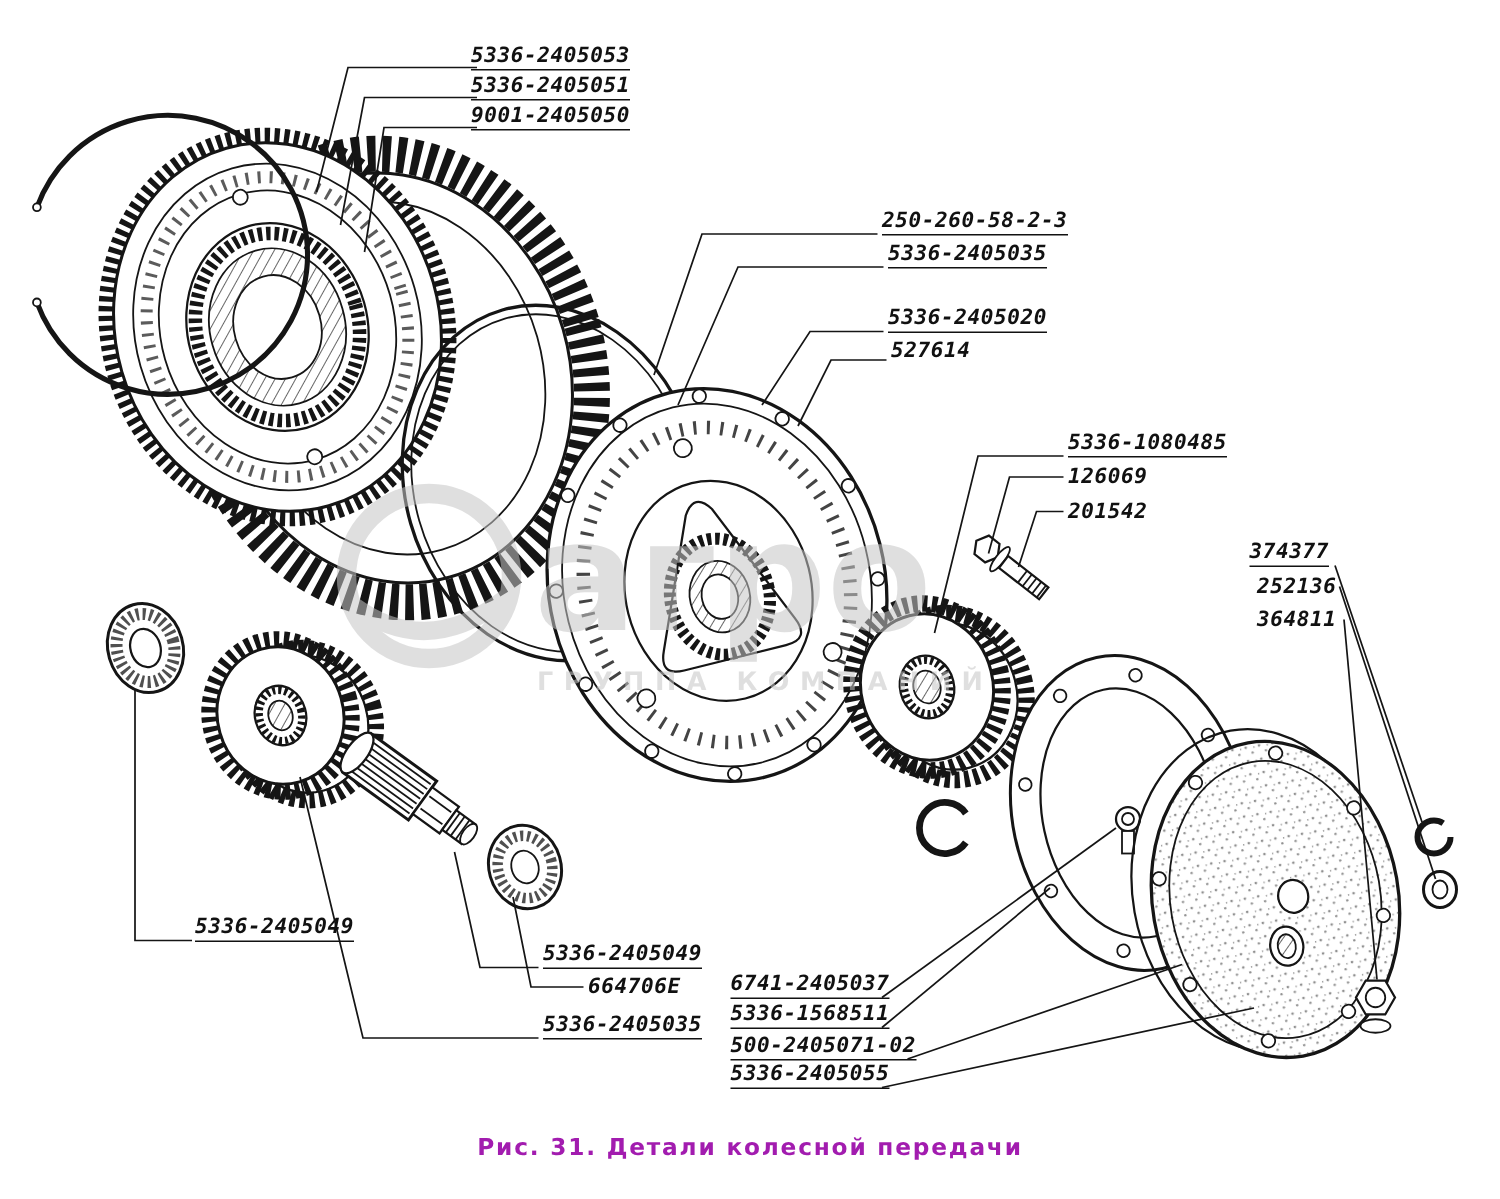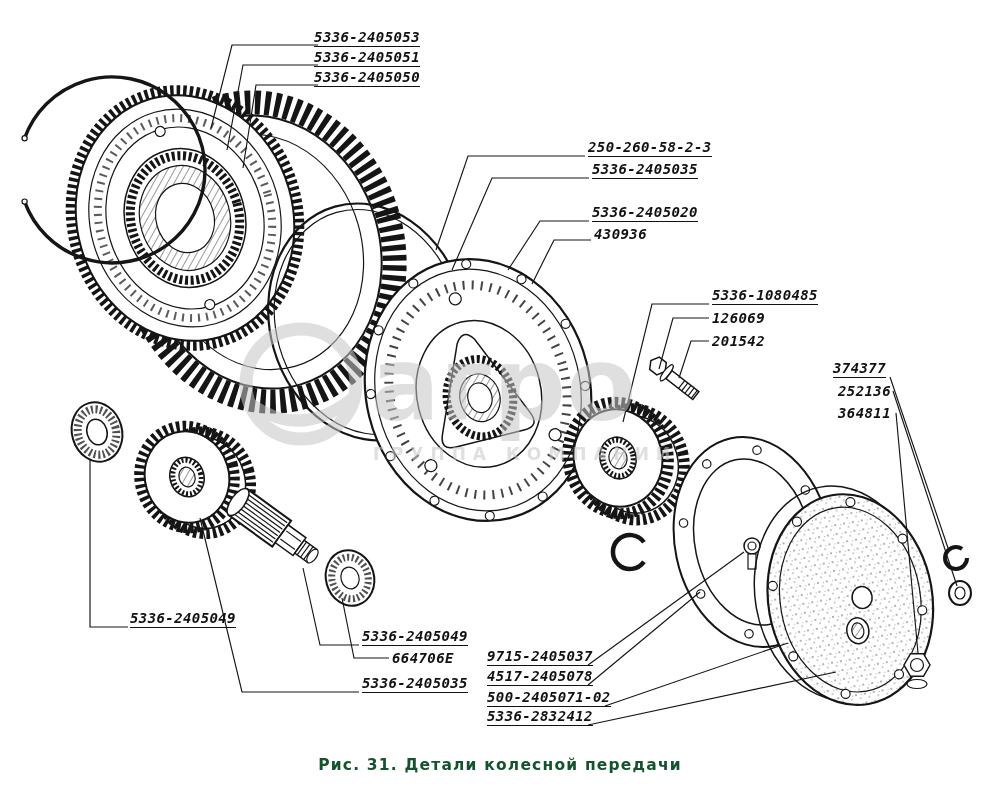--- a/index.html
+++ b/index.html
@@ -4,23 +4,23 @@
 <style>
   html,body{margin:0;padding:0;background:#fff;}
   .page{position:relative;width:1000px;height:799px;background:#fff;overflow:hidden;
         font-family:"DejaVu Sans",sans-serif;}
   .plabel{position:absolute;font-family:"DejaVu Sans Mono",monospace;font-style:italic;
           font-weight:bold;font-size:14px;letter-spacing:.4px;color:#111;white-space:nowrap;
           line-height:18px;}
   .u{border-bottom:1.7px solid #111;padding-bottom:0px;}
   .caption{position:absolute;left:0;right:0;top:756px;text-align:center;
            font-family:"DejaVu Sans",sans-serif;font-weight:bold;font-size:15.5px;
-           letter-spacing:1.2px;color:#14532d;}
+           letter-spacing:1.2px;color:#a21caf;}
   .drawing{position:absolute;left:0;top:0;z-index:1;}
-  .watermark{position:absolute;left:223px;top:312px;z-index:2;opacity:.55;pointer-events:none;text-align:right;}
+  .watermark{position:absolute;left:208px;top:312px;z-index:2;opacity:.55;pointer-events:none;text-align:right;}
   .labels{position:absolute;left:0;top:0;width:1000px;height:799px;z-index:3;}
   
   .f2{fill:#fff;stroke:#151515;stroke-width:2;}
   .f22{fill:#fff;stroke:#151515;stroke-width:2.2;}
   .f15{fill:#fff;stroke:#151515;stroke-width:1.5;}
   .f12{fill:#fff;stroke:#151515;stroke-width:1.2;}
   .n12{fill:none;stroke:#151515;stroke-width:1.2;}
   .n15{fill:none;stroke:#151515;stroke-width:1.5;}
   .teeth{fill:none;stroke:#151515;}
   .hatchf{fill:url(#hatch);stroke:#151515;stroke-width:1.2;}
@@ -250,36 +250,36 @@
         <path d="M28 92 Q 78 128 130 86" fill="none" stroke="#c6c6c6" stroke-width="12"></path>
       </g>
       <text x="148" y="108" class="wm-txt" font-size="102">агро</text>
       <text x="150" y="148" class="wm-txt" font-size="17" letter-spacing="7">ГРУППА КОМПАНИЙ</text>
     </svg>
   </div>
 
   <div class="labels">
     <div class="plabel u" style="right:580px;top:28px">5336-2405053</div>
     <div class="plabel u" style="right:580px;top:48px">5336-2405051</div>
-    <div class="plabel u" style="right:580px;top:68px">5336-2405050</div>
+    <div class="plabel u" style="right:580px;top:68px">9001-2405050</div>
     <div class="plabel u" style="left:588px;top:138px">250-260-58-2-3</div>
     <div class="plabel u" style="left:592px;top:160px">5336-2405035</div>
     <div class="plabel u" style="left:592px;top:203px">5336-2405020</div>
-    <div class="plabel" style="left:594px;top:225px">430936</div>
+    <div class="plabel" style="left:594px;top:225px">527614</div>
     <div class="plabel u" style="left:712px;top:286px">5336-1080485</div>
     <div class="plabel" style="left:712px;top:309px">126069</div>
     <div class="plabel" style="left:712px;top:332px">201542</div>
     <div class="plabel u" style="left:833px;top:359px">374377</div>
     <div class="plabel" style="left:838px;top:382px">252136</div>
     <div class="plabel" style="left:838px;top:404px">364811</div>
     <div class="plabel u" style="left:130px;top:609px">5336-2405049</div>
     <div class="plabel u" style="left:362px;top:627px">5336-2405049</div>
     <div class="plabel" style="left:392px;top:649px">664706Е</div>
     <div class="plabel u" style="left:362px;top:674px">5336-2405035</div>
-    <div class="plabel u" style="left:487px;top:647px">9715-2405037</div>
-    <div class="plabel u" style="left:487px;top:667px">4517-2405078</div>
+    <div class="plabel u" style="left:487px;top:647px">6741-2405037</div>
+    <div class="plabel u" style="left:487px;top:667px">5336-1568511</div>
     <div class="plabel u" style="left:487px;top:688px">500-2405071-02</div>
-    <div class="plabel u" style="left:487px;top:707px">5336-2832412</div>
+    <div class="plabel u" style="left:487px;top:707px">5336-2405055</div>
 
     <div class="caption">Рис. 31. Детали колесной передачи</div>
   </div>
 
 </div>
 
 </body></html>

